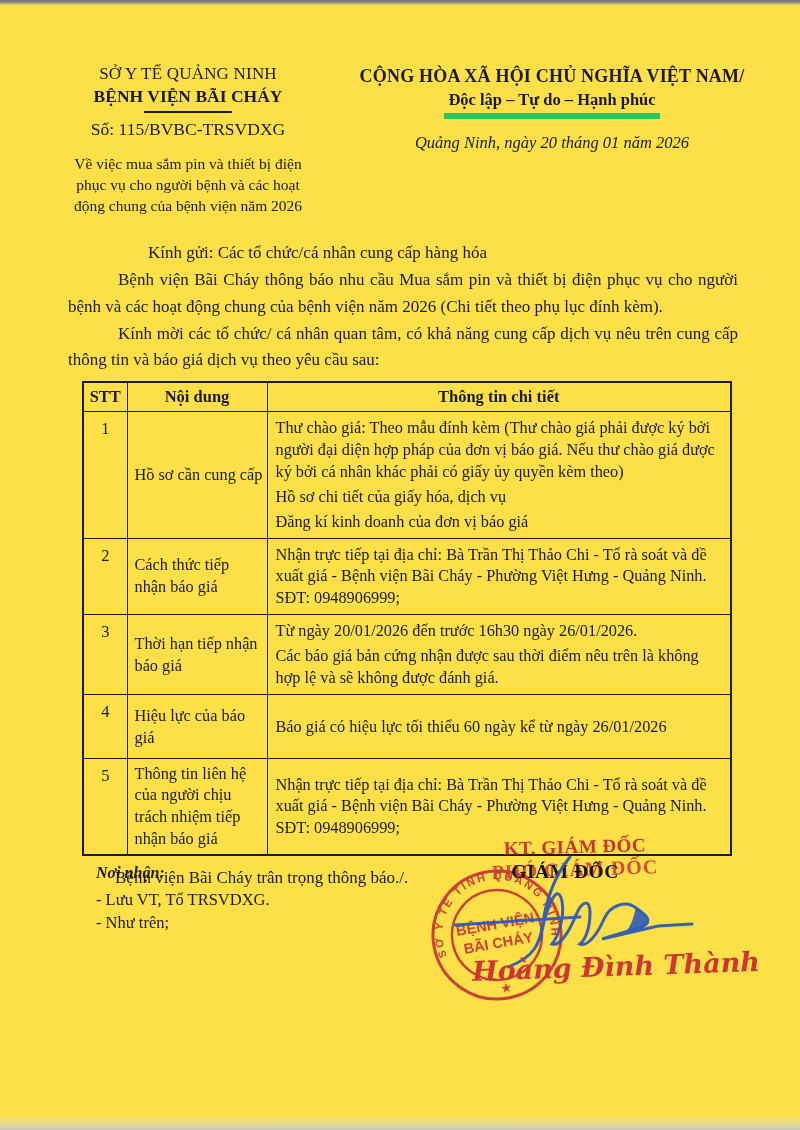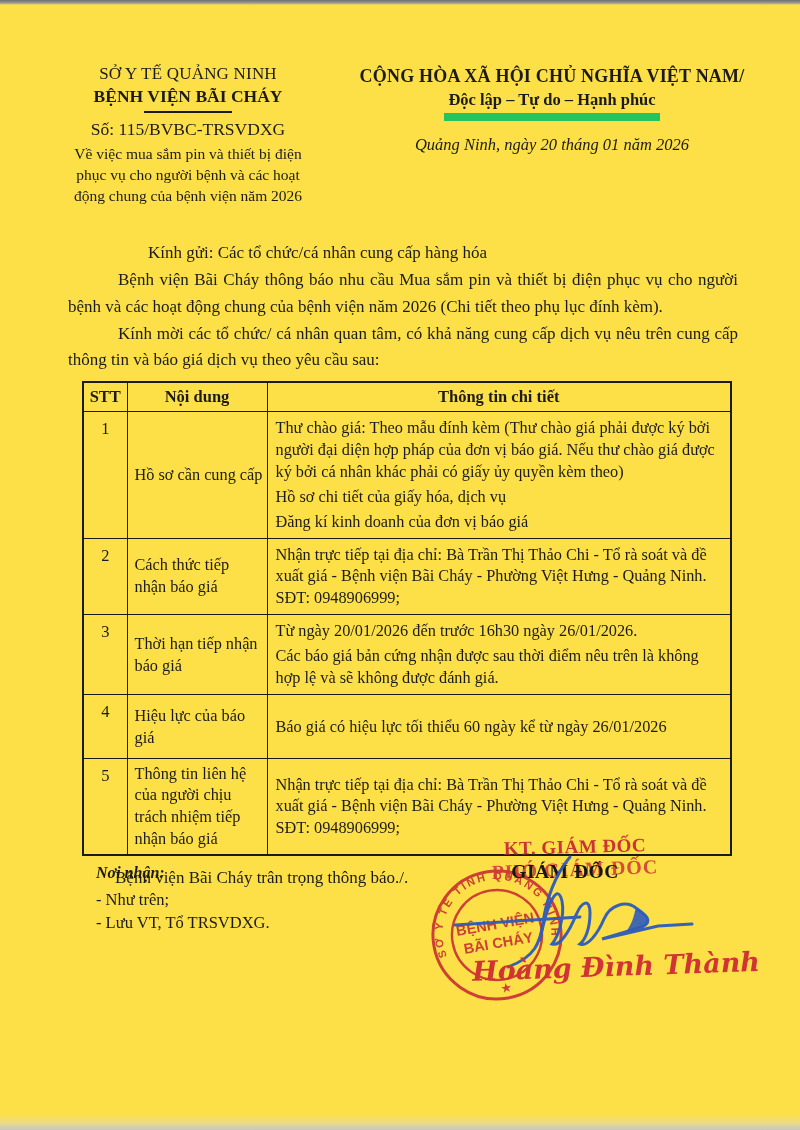--- a/index.html
+++ b/index.html
@@ -27,30 +27,30 @@
 
   
   .header-left {
     position: absolute; left: 68px; top: 64px; width: 240px;
     text-align: center;
   }
   .issuer-department { font-size: 17px; letter-spacing: 0.2px; }
   .issuer-organization { font-size: 17.5px; font-weight: bold; margin-top: 2px; }
   .issuer-divider { width: 88px; height: 2px; background: #1b1b1b; margin: 4px auto 6px auto; }
   .document-number { font-size: 17.5px; }
-  .document-subject { font-size: 15.5px; line-height: 1.36; margin-top: 3px; }
+  .document-subject { font-size: 15.5px; line-height: 1.36; margin-top: 13px; }
 
   .header-right {
     position: absolute; left: 346px; top: 66px; width: 412px;
     text-align: center;
   }
   .national-title { font-size: 18px; font-weight: bold; letter-spacing: 0.2px; }
   .national-motto {
     display: inline-block; font-size: 16.5px; font-weight: bold;
-    border-bottom: 8px solid #22c55e; padding: 1px 4px 3px 4px; margin-top: 2px;
+    border-bottom: 6px solid #22c55e; padding: 1px 4px 3px 4px; margin-top: 2px;
   }
   .place-date-line { font-size: 16.5px; font-style: italic; margin-top: 14px; }
 
   
   .content {
     position: absolute; left: 68px; top: 240px; width: 670px;
     font-size: 17px; line-height: 1.58;
   }
   .salutation-line { padding-left: 80px; }
   .para { text-align: justify; text-indent: 50px; }
@@ -186,22 +186,22 @@
         </td>
       </tr>
     </tbody>
       </table>
 
     <p class="closing-line">Bệnh viện Bãi Cháy trân trọng thông báo./.</p>
   </div>
 
   <div class="recipients-block">
     <div class="recipients-label">Nơi nhận:</div>
+    <div class="recipient-item">- Lưu VT, Tổ TRSVDXG.</div>
     <div class="recipient-item">- Như trên;</div>
-    <div class="recipient-item">- Lưu VT, Tổ TRSVDXG.</div>
   </div>
 
   <div class="sign-kt">KT. GIÁM ĐỐC</div>
   <div class="sign-title-red">PHÓ GIÁM ĐỐC</div>
   <div class="sign-title-black">GIÁM ĐỐC</div>
 
   <div class="seal-wrap">
     <svg width="138" height="138" viewBox="0 0 138 138">
       <circle cx="69" cy="69" r="64" fill="none" stroke="#c93434" stroke-width="3"></circle>
       <circle cx="69" cy="69" r="45" fill="none" stroke="#c93434" stroke-width="2.4"></circle>

